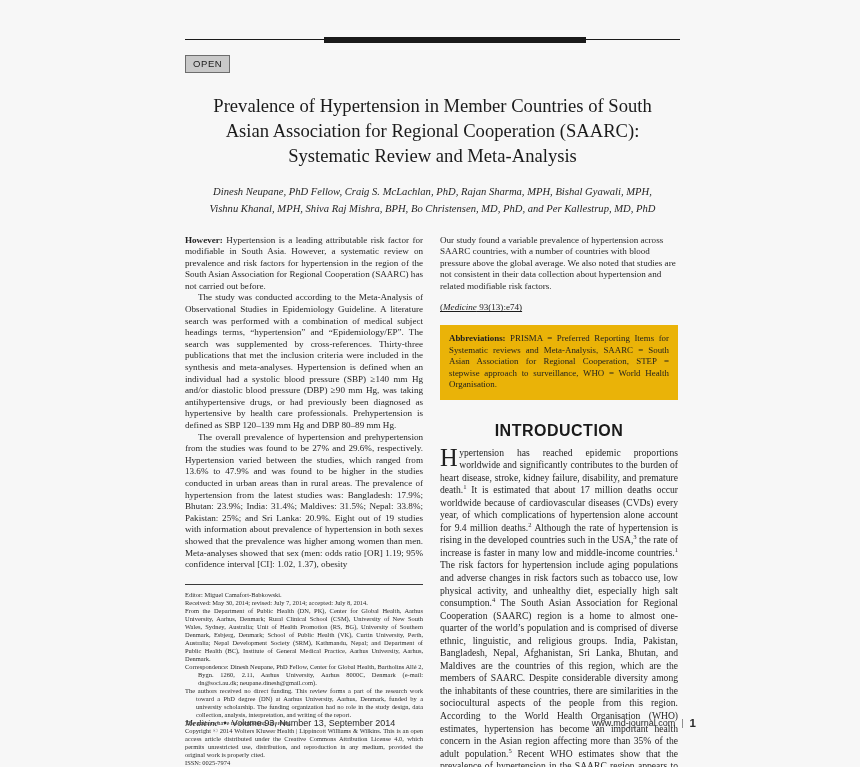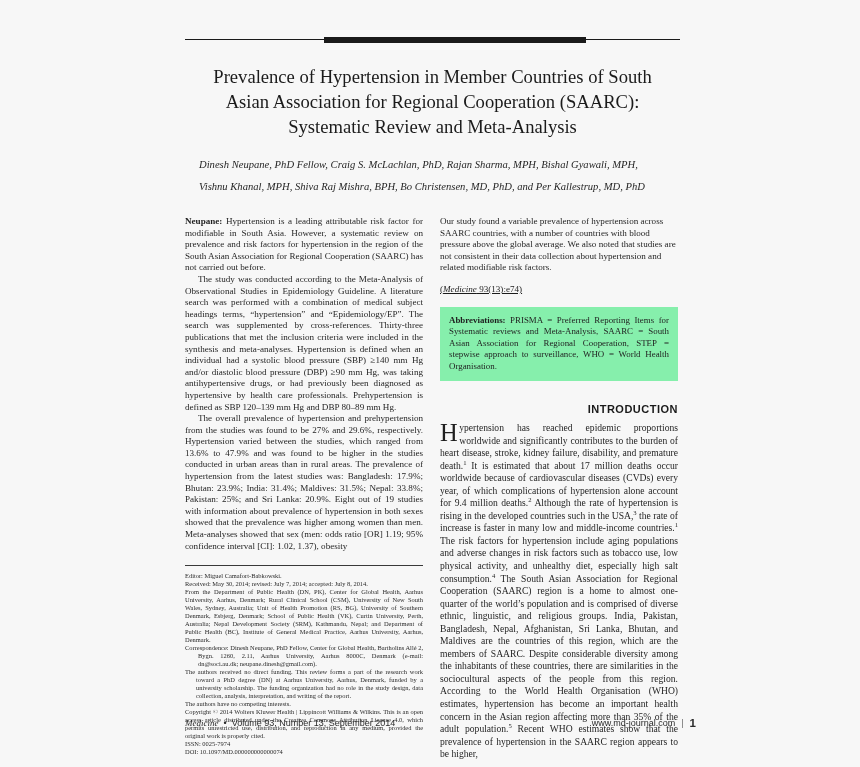--- a/index.html
+++ b/index.html
@@ -66,21 +66,22 @@
     font-size: 18.6px;
     line-height: 25px;
     text-align: center;
     color: #1b1b1b;
     margin: 20px 8px 0 8px;
   }
   .authors {
     font-family: "Liberation Serif", serif;
     font-style: italic;
     font-size: 10.6px;
-    line-height: 22px;
+    line-height: 17px;
+    text-align: center;
     color: #262626;
     margin: 15px 14px 0 14px;
   }
 
   
   .columns {
     display: flex;
     margin-top: 18px;
     gap: 17px;
   }
@@ -125,21 +126,21 @@
   .cite-line {
     margin-top: 10px;
     font-size: 9.1px;
     text-decoration: underline;
   }
   .cite-line i { font-style: italic; }
 
   
   .abbrev {
     margin-top: 13px;
-    background: #86efac;
+    background: #eab308;
     padding: 8px 9px 9px 9px;
     font-size: 8.9px;
     line-height: 11.4px;
     text-align: justify;
     color: #1f1f1f;
   }
   .abbrev b { font-weight: bold; }
 
   
   .fineprint-rule {
@@ -163,23 +164,23 @@
   .fineprint .hang2 {
     padding-left: 13px;
     text-indent: -13px;
   }
   .fineprint .plain { text-indent: 0; padding-left: 0; }
 
   
   .sec-head {
     font-family: "Liberation Sans", sans-serif;
     font-weight: bold;
-    font-size: 11px;
+    font-size: 16px;
     letter-spacing: 0.5px;
-    text-align: right;
+    text-align: center;
     margin: 22px 0 7px 0;
     color: #1a1a1a;
   }
   .body-col {
     font-size: 9.6px;
     line-height: 12.55px;
     color: #1f1f1f;
   }
   .body-col p { text-align: justify; }
   .dropcap-wrap::first-letter {
@@ -218,31 +219,34 @@
 </head>
 <body>
 
 <div class="page">
 
   <div class="header-rule">
     <div class="thin"></div>
     <div class="thick"></div>
   </div>
 
+  <div>
+    <span class="open-badge">OPEN</span>
+  </div>
 
   <h1 class="title">Prevalence of Hypertension in Member Countries of South Asian Association for Regional Cooperation (SAARC): Systematic Review and Meta-Analysis</h1>
 
   <div class="authors">Dinesh Neupane, PhD Fellow, Craig S. McLachlan, PhD, Rajan Sharma, MPH, Bishal Gyawali, MPH, Vishnu Khanal, MPH, Shiva Raj Mishra, BPH, Bo Christensen, MD, PhD, and Per Kallestrup, MD, PhD</div>
 
   <div class="columns">
 
     <div class="col">
 
       <div class="abs">
-        <p class="lead"><b>Neupane:</b> <span>Hypertension is a leading attributable risk factor for modifiable in South Asia. However, a systematic review on prevalence and risk factors for hypertension in the region of the South Asian Association for Regional Cooperation (SAARC) has not carried out before.</span></p>
+        <p class="lead"><b>However:</b> <span>Hypertension is a leading attributable risk factor for modifiable in South Asia. However, a systematic review on prevalence and risk factors for hypertension in the region of the South Asian Association for Regional Cooperation (SAARC) has not carried out before.</span></p>
         <p>The study was conducted according to the Meta-Analysis of Observational Studies in Epidemiology Guideline. A literature search was performed with a combination of medical subject headings terms, “hypertension” and “Epidemiology/EP”. The search was supplemented by cross-references. Thirty-three publications that met the inclusion criteria were included in the synthesis and meta-analyses. Hypertension is defined when an individual had a systolic blood pressure (SBP) ≥140 mm Hg and/or diastolic blood pressure (DBP) ≥90 mm Hg, was taking antihypertensive drugs, or had previously been diagnosed as hypertensive by health care professionals. Prehypertension is defined as SBP 120–139 mm Hg and DBP 80–89 mm Hg.</p>
         <p>The overall prevalence of hypertension and prehypertension from the studies was found to be 27% and 29.6%, respectively. Hypertension varied between the studies, which ranged from 13.6% to 47.9% and was found to be higher in the studies conducted in urban areas than in rural areas. The prevalence of hypertension from the latest studies was: Bangladesh: 17.9%; Bhutan: 23.9%; India: 31.4%; Maldives: 31.5%; Nepal: 33.8%; Pakistan: 25%; and Sri Lanka: 20.9%. Eight out of 19 studies with information about prevalence of hypertension in both sexes showed that the prevalence was higher among women than men. Meta-analyses showed that sex (men: odds ratio [OR] 1.19; 95% confidence interval [CI]: 1.02, 1.37), obesity</p>
       </div>
 
       <hr class="fineprint-rule">
 
       <div class="fineprint">
         <p class="plain">Editor: Miguel Camafort-Babkowski.</p>
         <p class="plain">Received: May 30, 2014; revised: July 7, 2014; accepted: July 8, 2014.</p>
         <p class="plain">From the Department of Public Health (DN, PK), Center for Global Health, Aarhus University, Aarhus, Denmark; Rural Clinical School (CSM), University of New South Wales, Sydney, Australia; Unit of Health Promotion (RS, BG), University of Southern Denmark, Esbjerg, Denmark; School of Public Health (VK), Curtin University, Perth, Australia; Nepal Development Society (SRM), Kathmandu, Nepal; and Department of Public Health (BC), Institute of General Medical Practice, Aarhus University, Aarhus, Denmark.</p>

